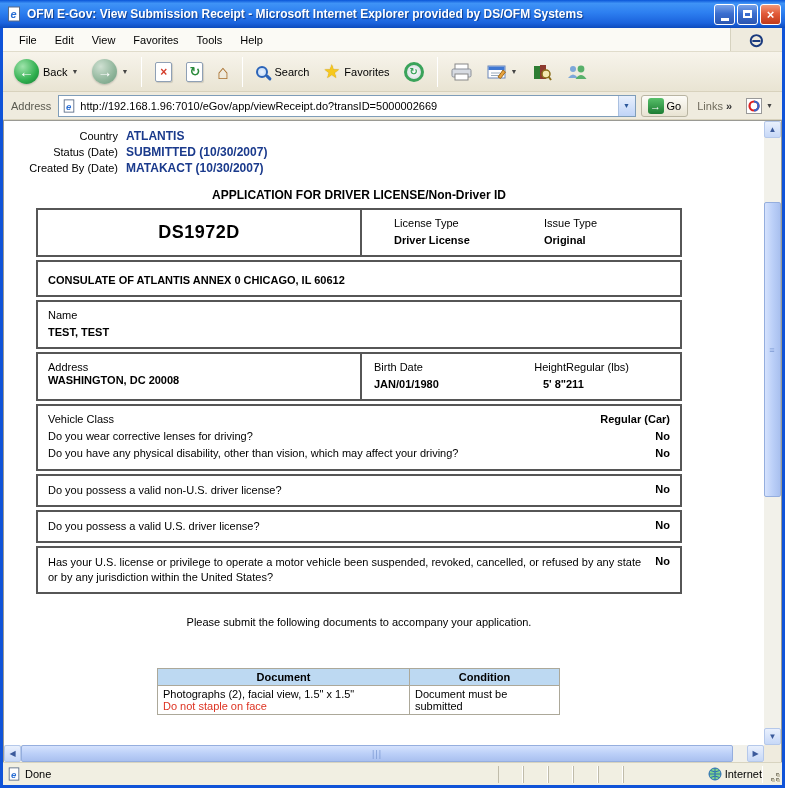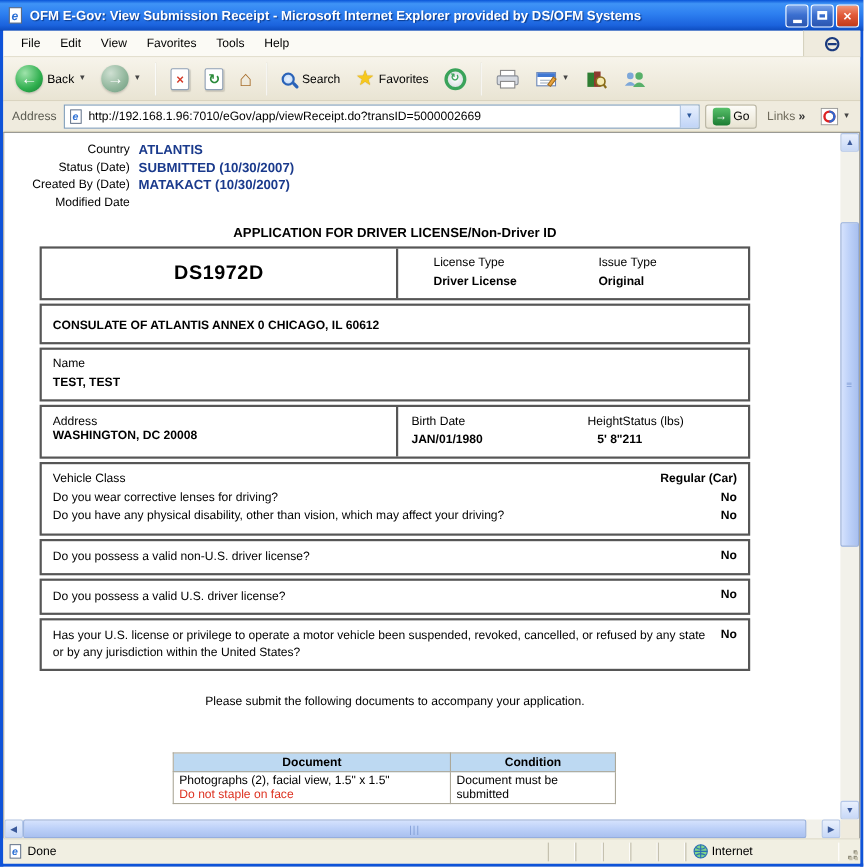--- a/index.html
+++ b/index.html
@@ -130,21 +130,21 @@
   .docs th, .docs td { border:1px solid #aca899; font-size:11px; padding:2px 5px; vertical-align:top; text-align:left; }
   .docs th { background:#bdd9f2; text-align:center; font-weight:bold; padding:2px 8px; }
   .docs .c1 { width:252px; } .docs .c2 { width:150px; }
   .warn { color:#dd3322; }
 
   
   .statusbar { height:23px; flex:0 0 23px; background:#f1efe2; border-top:1px solid #d8d4c0;
     display:flex; align-items:center; padding-left:4px; }
   .status-left { display:flex; align-items:center; gap:4px; flex:1; }
   .spanel { height:17px; border-left:1px solid #c0bcaa; border-right:1px solid #fff; width:25px; }
-  .spanel.net { width:140px; display:flex; align-items:center; gap:3px; padding-left:6px; }
+  .spanel.net { width:140px; display:flex; align-items:center; gap:3px; padding-left:6px;justify-content:flex-end; }
   .gripdots { width:14px; height:14px; margin:4px 1px 0 4px; position:relative; }
   .gripdots i { position:absolute; width:3px; height:3px; background:#c6c2ae; box-shadow:-1px -1px 0 #8d8a78; }
   .gripdots i:nth-child(1){ right:1px; bottom:1px; }
   .gripdots i:nth-child(2){ right:1px; bottom:6px; }
   .gripdots i:nth-child(3){ right:6px; bottom:1px; }
 </style>
 </head>
 <body>
 
 <div class="win">
@@ -287,24 +287,20 @@
           <span class="meta-value">ATLANTIS</span>
         </div>
         <div class="meta-row">
           <span class="meta-label">Status (Date)</span>
           <span class="meta-value">SUBMITTED (10/30/2007)</span>
         </div>
         <div class="meta-row">
           <span class="meta-label">Created By (Date)</span>
           <span class="meta-value">MATAKACT (10/30/2007)</span>
         </div>
-        <div class="meta-row">
-          <span class="meta-label">Modified Date</span>
-          <span class="meta-value"></span>
-        </div>
       </div>
 
       <div class="form-title">APPLICATION FOR DRIVER LICENSE/Non-Driver ID</div>
 
       <div class="box first hbox">
         <div class="code-cell">
             <span class="code">DS1972D</span>
           </div>
         <div class="types-cell">
           <div class="type-col">
@@ -337,21 +333,21 @@
         <div class="right">
           <div class="bd-col">
             <div class="lbl">Birth Date</div>
             <div class="val">JAN/01/1980</div>
           </div>
           <div class="ht-col">
             <div class="lbl">Height</div>
             <div class="val">5' 8"</div>
           </div>
           <div>
-            <div class="lbl">Status (lbs)</div>
+            <div class="lbl">Regular (lbs)</div>
             <div class="val">211</div>
           </div>
         </div>
       </div>
 
       <div class="box vbox">
         <div class="vrow">
           <span class="q">Vehicle Class</span>
           <span class="a">Regular (Car)</span>
         </div>

